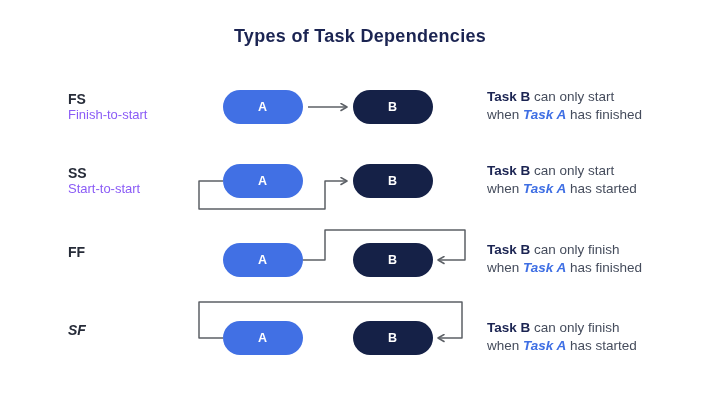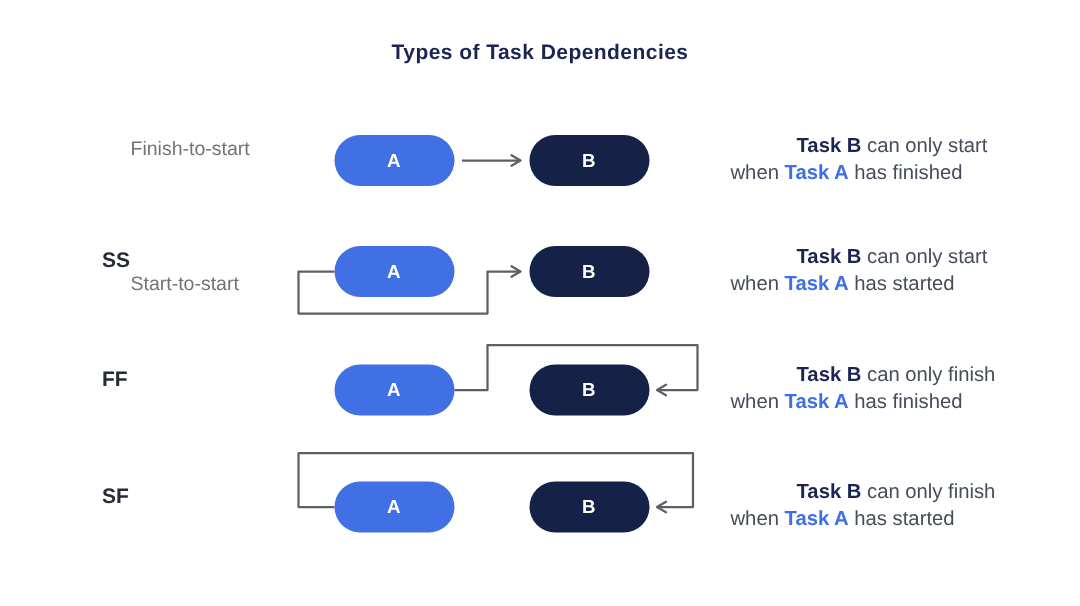--- a/index.html
+++ b/index.html
@@ -6,65 +6,66 @@
   body {
     width: 720px; height: 404px;
     background: #ffffff;
     font-family: "Liberation Sans", sans-serif;
     position: relative;
     overflow: hidden;
   }
   .title {
     position: absolute; top: 26px; left: 0; width: 720px;
     text-align: center;
-    font-size: 14px; font-weight: bold;
+    font-size: 18px; font-weight: bold;
     color: #1B2452; letter-spacing: 0.3px;
   }
   .connectors { position: absolute; top: 0; left: 0; pointer-events: none; }
 
   .pill {
     position: absolute; width: 80px; height: 34px; border-radius: 17px;
     display: flex; align-items: center; justify-content: center;
     color: #ffffff; font-size: 12.5px; font-weight: bold; letter-spacing: 1px;
   }
   .pill-a { background: #4170E4; left: 223px; }
   .pill-b { background: #152147; left: 353px; }
   .p1 { top: 90px; }  .p2 { top: 164px; }  .p3 { top: 243px; }  .p4 { top: 321px; }
 
   .row-label { position: absolute; left: 68px; }
-  .l1 { top: 91px; } .l2 { top: 165px; } .l3 { top: 244px; text-align: right; } .l4 { top: 322px; }
+  .l1 { top: 91px; } .l2 { top: 165px; } .l3 { top: 244px; text-align: right; } .l4 { top: 322px; font-style: italic; }
   .abbr { font-size: 14px; font-weight: bold; color: #262B38; line-height: 16px; }
-  .name { font-size: 13px; color: #737373; line-height: 16px; margin-left: 19px; }
+  .name { font-size: 13px; color: #8b5cf6; line-height: 16px; }
 
   .desc {
     position: absolute; left: 487px; width: 200px;
     font-size: 13.5px; color: #454C5C; line-height: 18px;
   }
   .d1 { top: 88px; } .d2 { top: 162px; } .d3 { top: 241px; } .d4 { top: 319px; }
-  .bold-navy { color: #1B2452; font-weight: bold; margin-left: 44px; }
-  .bold-blue { color: #3F6FE4; font-weight: bold; }
+  .bold-navy { color: #1B2452; font-weight: bold; }
+  .bold-blue { color: #3F6FE4; font-weight: bold; font-style: italic; }
 </style>
 </head>
 <body>
 
 <div class="title">Types of Task Dependencies</div>
 
 <svg class="connectors" width="720" height="404" viewBox="0 0 720 404">
   <defs>
     <marker id="arr" markerUnits="userSpaceOnUse" markerWidth="9" markerHeight="9" refX="7.5" refY="4.5" orient="auto">
       <path d="M1.5,1 L7.5,4.5 L1.5,8" fill="none" stroke="#5C6066" stroke-width="1.5" stroke-linecap="round" stroke-linejoin="round"></path>
     </marker>
   </defs>
   <path d="M308,107 H347" fill="none" stroke="#5C6066" stroke-width="1.5" marker-end="url(#arr)"></path>
   <path d="M223,181 H199 V209 H325 V181 H347" fill="none" stroke="#5C6066" stroke-width="1.5" stroke-linejoin="round" marker-end="url(#arr)"></path>
   <path d="M303,260 H325 V230 H465 V260 H438" fill="none" stroke="#5C6066" stroke-width="1.5" stroke-linejoin="round" marker-end="url(#arr)"></path>
   <path d="M223,338 H199 V302 H462 V338 H438" fill="none" stroke="#5C6066" stroke-width="1.5" stroke-linejoin="round" marker-end="url(#arr)"></path>
 </svg>
 
 <div class="row-label l1">
+  <div class="abbr">FS</div>
   <div class="name">Finish-to-start</div>
 </div>
 <div class="pill pill-a p1">
   <span>A</span>
 </div>
 <div class="pill pill-b p1">
   <span>B</span>
 </div>
 <div class="desc d1">
   <span class="bold-navy">Task B</span><span> can only start</span><br>

